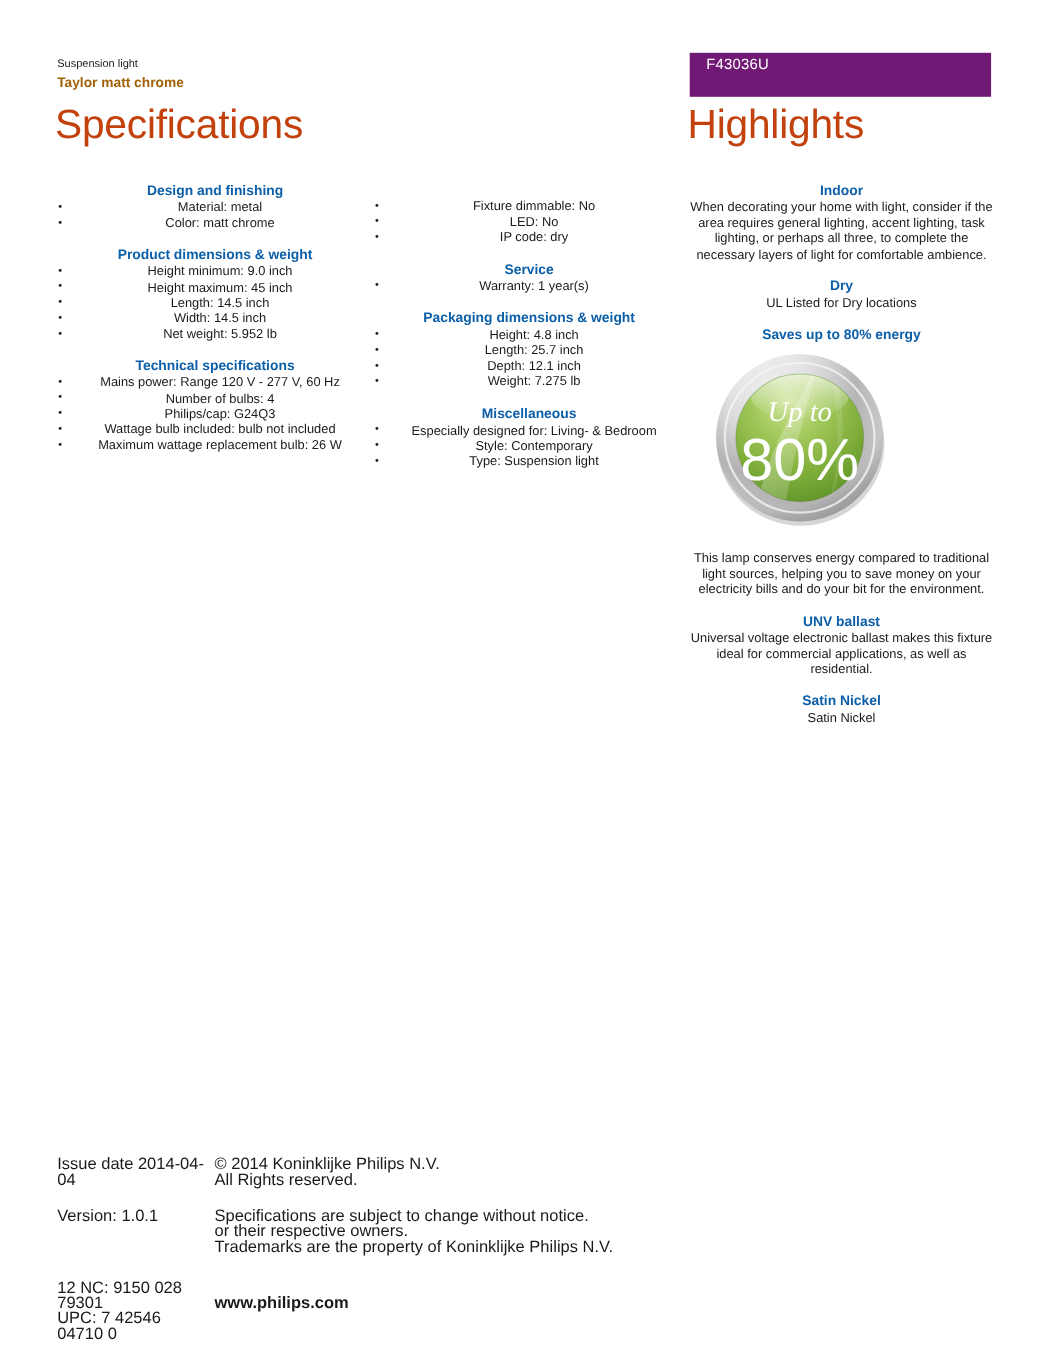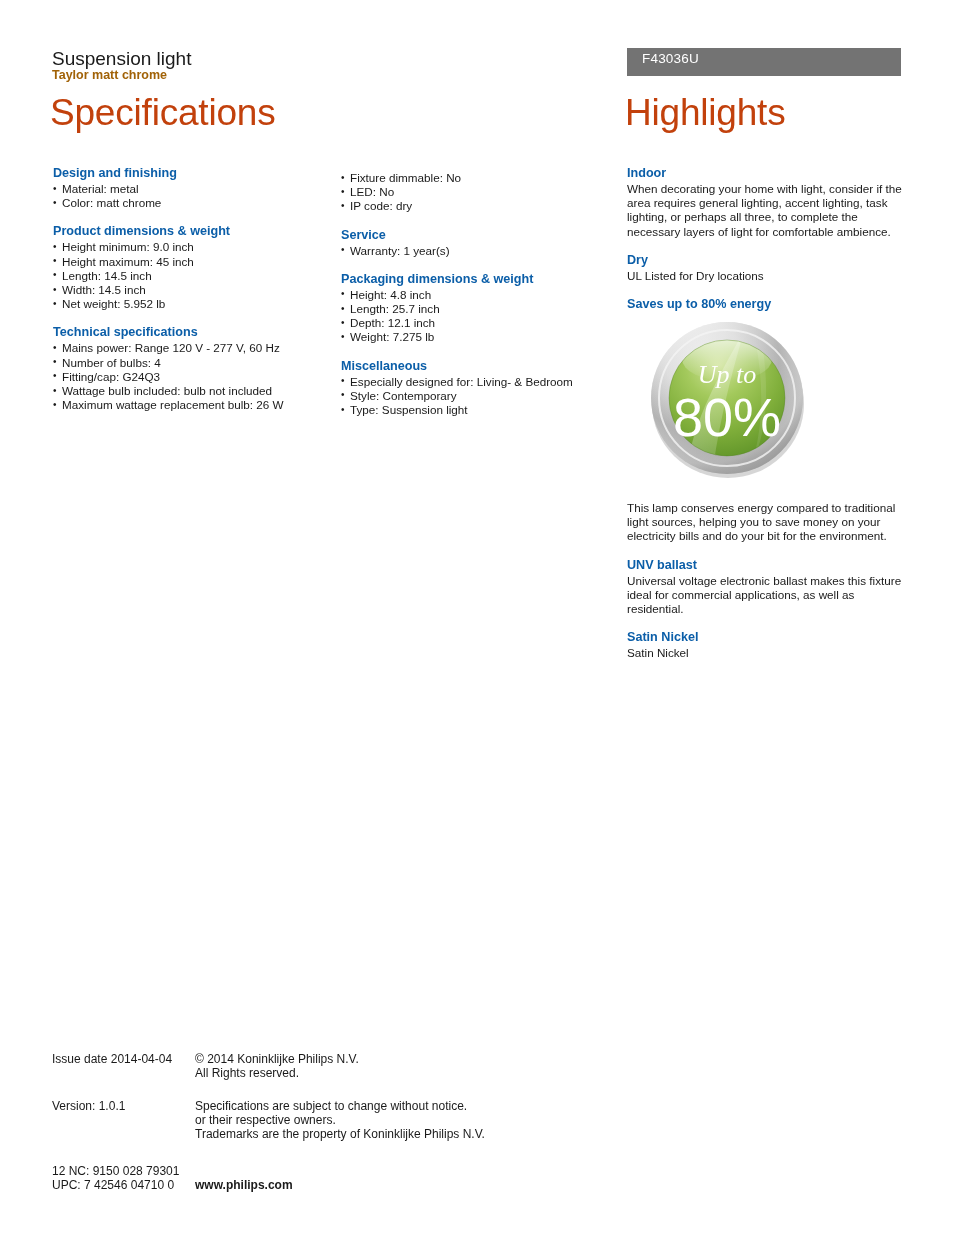--- a/index.html
+++ b/index.html
@@ -14,38 +14,38 @@
     font-family: "Liberation Sans", sans-serif;
     color: #1a1a1a;
     -webkit-font-smoothing: antialiased;
   }
 
   .page { position: absolute; inset: 0; }
 
   
   .hdr-left { position: absolute; left: 52px; top: 50px; }
   .hdr-prodtype {
-    font-size: 19px;
+    font-size: 10px;
     line-height: 17px;
     color: #1a1a1a;
   }
   .hdr-prodname {
     font-size: 12.5px;
     line-height: 16px;
     color: #a16207;
     font-weight: bold;
   }
 
   .code-bar {
     position: absolute;
     left: 627px;
     top: 48px;
     width: 274px;
-    height: 28px;
-    background: #737373;
+    height: 40px;
+    background: #701a75;
   }
   .code-bar span {
     position: absolute;
     left: 15px;
     top: 3px;
     color: #ffffff;
     font-size: 13.5px;
     letter-spacing: .2px;
   }
 
@@ -54,21 +54,21 @@
     font-size: 37px;
     font-weight: 400;
     color: #c2410c;
     letter-spacing: -0.2px;
     white-space: nowrap;
   }
   .big-title.spec { left: 50px; top: 92px; }
   .big-title.high { left: 625px; top: 92px; }
 
   
-  .col { position: absolute; }
+  .col { position: absolute; text-align: center; }
   .col-a { left: 53px; top: 165px; width: 285px; }
   .col-b { left: 341px; top: 165px; width: 280px; }
   .col-c { left: 627px; top: 165px; width: 276px; }
 
   .grp { margin-bottom: 13px; }
   .grp:last-child { margin-bottom: 0; }
 
   .grp-head {
     color: #0b5ea8;
     font-weight: bold;
@@ -94,40 +94,40 @@
     color: #1a1a1a;
   }
 
   .body-text {
     font-size: 11.7px;
     line-height: 14.2px;
     color: #1a1a1a;
   }
 
   
-  .grp.headless { margin-top: 6px; }
+  .grp.headless { margin-top: 16px; }
 
   
   .badge-wrap {
     position: relative;
     width: 276px;
     height: 170px;
     margin: 9px 0 10px 0;
   }
   .badge {
     position: absolute;
     left: 21px;
     top: 0px;
     width: 158px;
     height: 158px;
   }
 
   
   .footer { position: absolute; left: 52px; top: 1052px; width: 520px; }
-  .f-row { position: relative; font-size: 12px; line-height: 14px; color: #1a1a1a; }
+  .f-row { position: relative; font-size: 15px; line-height: 14px; color: #1a1a1a; }
   .f-left { position: absolute; left: 0; top: 0; width: 140px; }
   .f-right { margin-left: 143px; }
   .f-block-1 { margin-bottom: 19px; }
   .f-block-2 { margin-bottom: 23px; }
   .f-web { font-weight: bold; }
 </style>
 </head>
 <body>
 
 <div class="page">
@@ -163,21 +163,21 @@
         <li>Width: 14.5 inch</li>
         <li>Net weight: 5.952 lb</li>
       </ul>
     </div>
 
     <div class="grp">
       <div class="grp-head">Technical specifications</div>
       <ul class="items">
         <li>Mains power: Range 120 V - 277 V, 60 Hz</li>
         <li>Number of bulbs: 4</li>
-        <li>Fitting/cap: G24Q3</li>
+        <li>Philips/cap: G24Q3</li>
         <li>Wattage bulb included: bulb not included</li>
         <li>Maximum wattage replacement bulb: 26 W</li>
       </ul>
     </div>
 
   </div>
 
   <div class="col col-b">
 
     <div class="grp headless">

